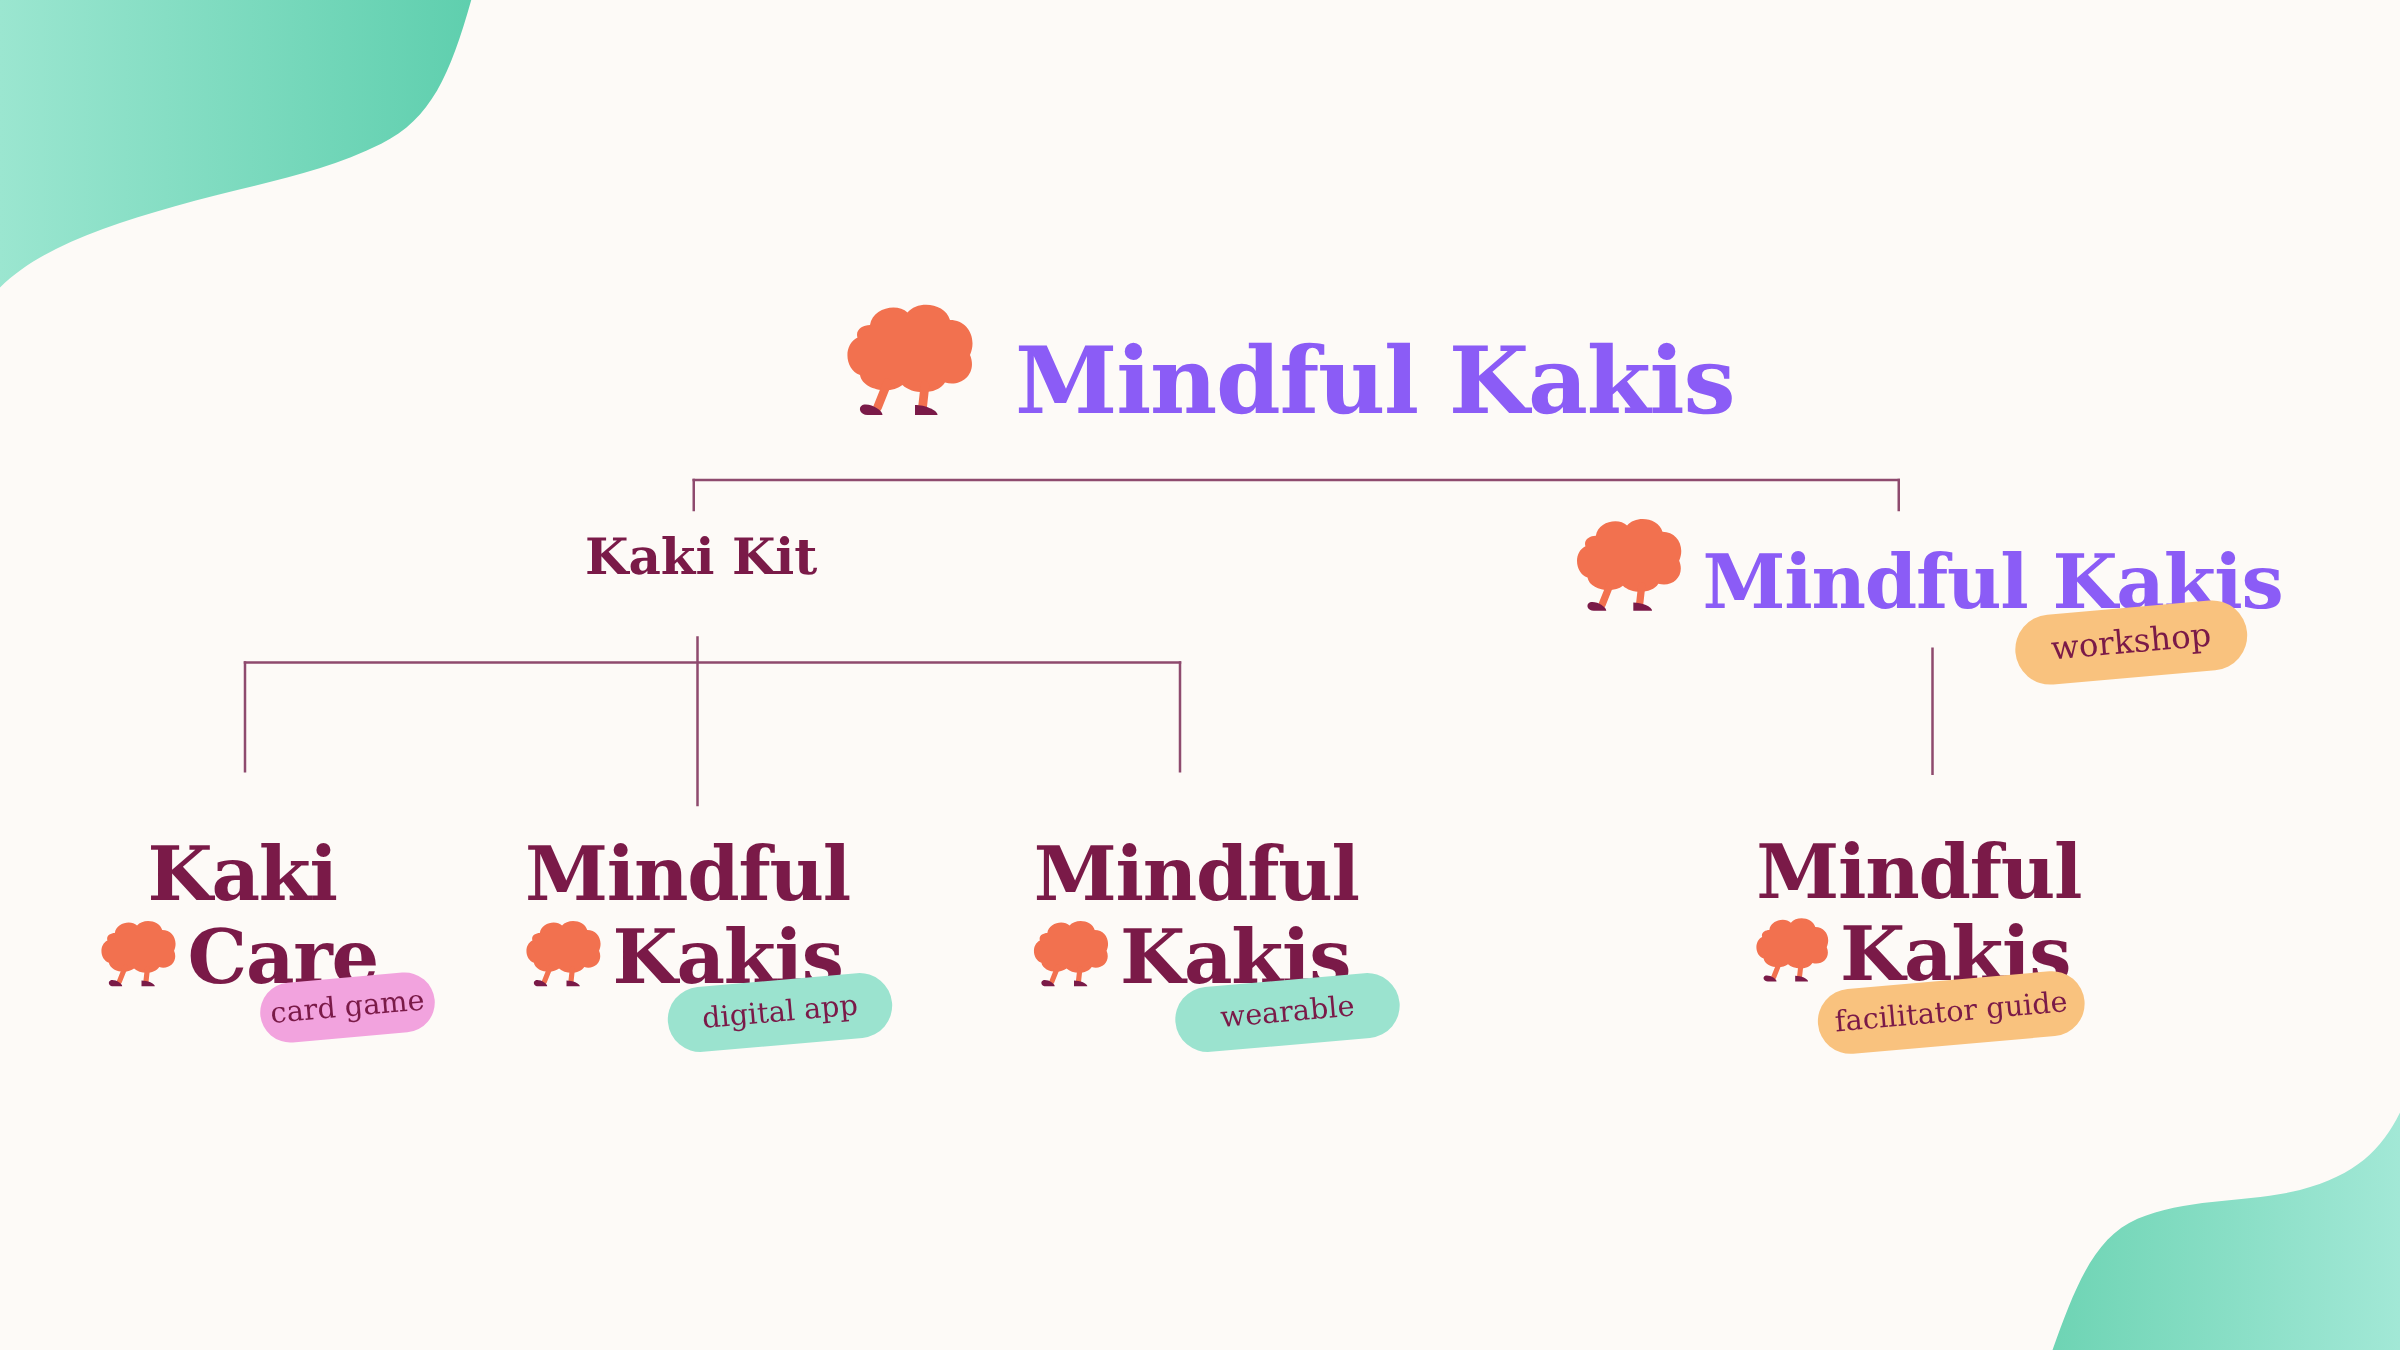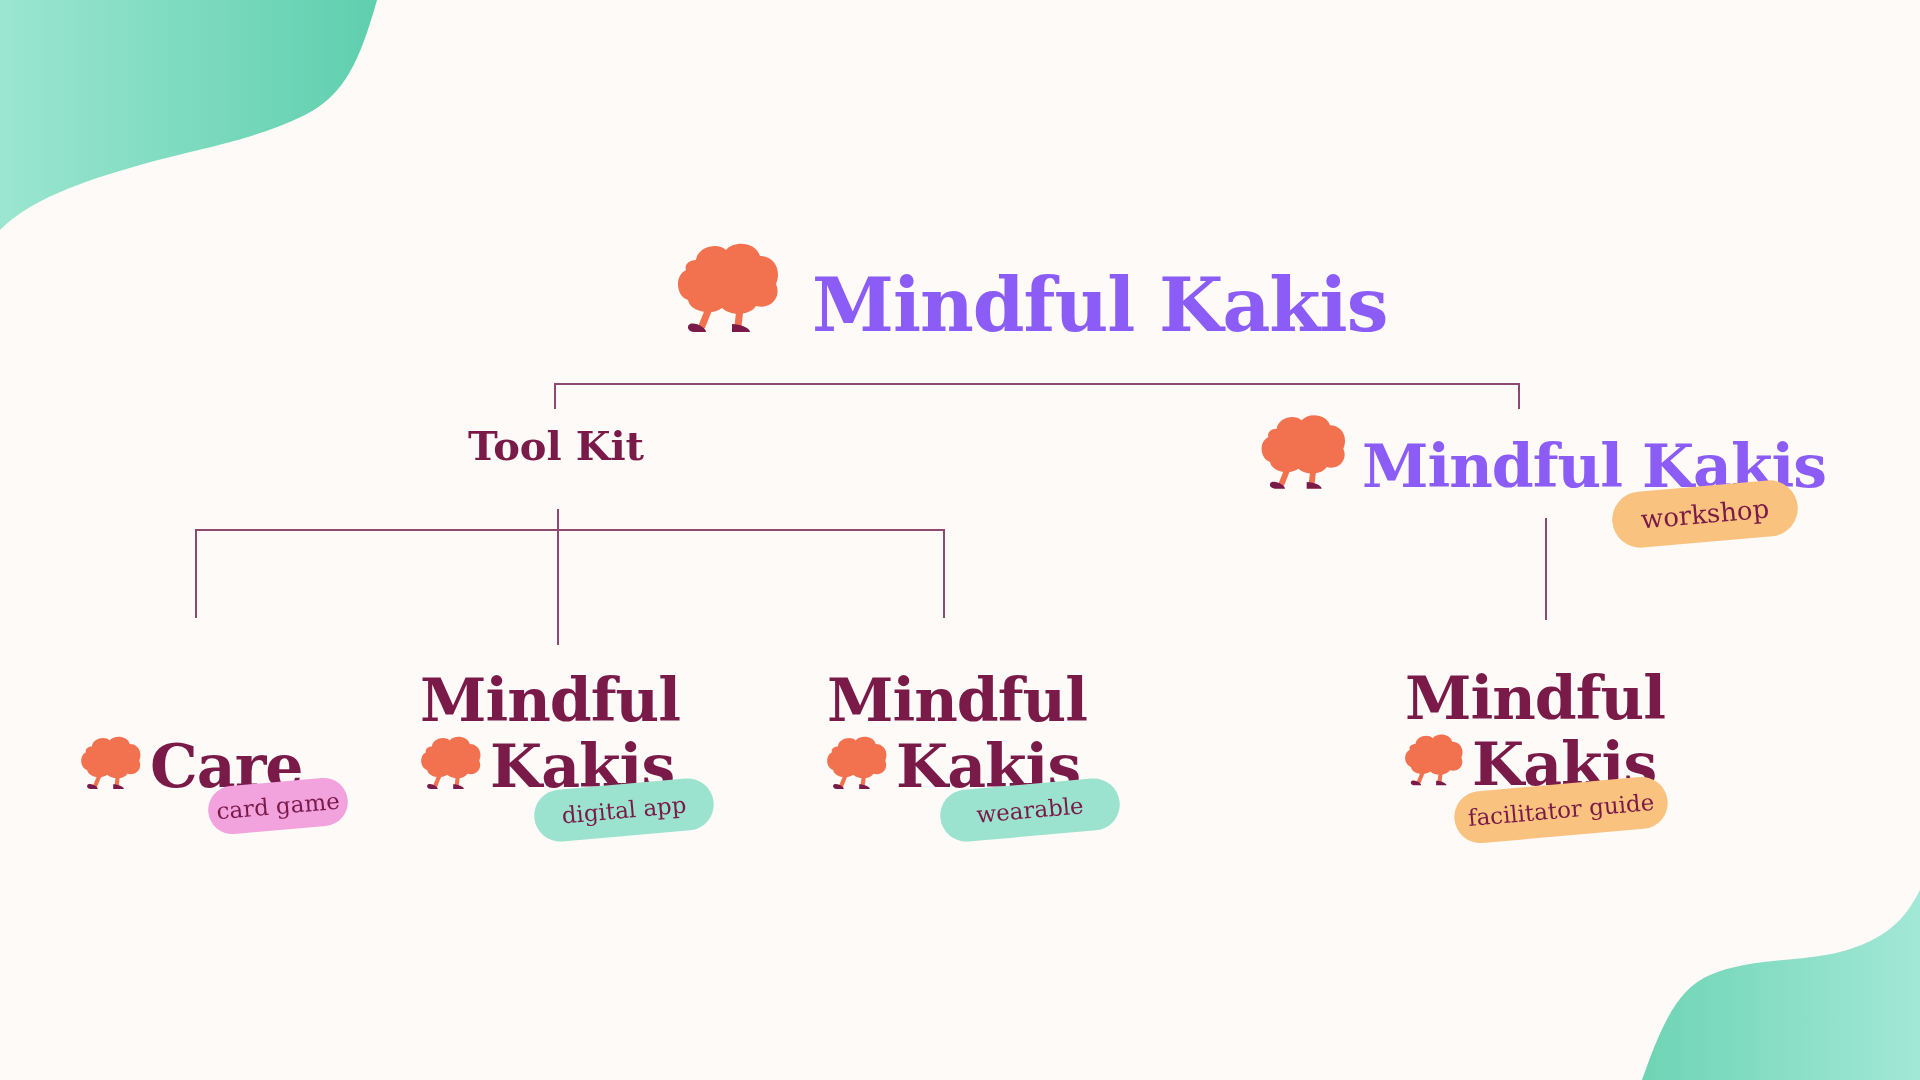--- a/index.html
+++ b/index.html
@@ -59,41 +59,42 @@
     <path d="M14 84 C20 82 30 88 30 92 L18 92 C12 92 10 86 14 84 Z" fill="#7A1A48"></path>
     <path d="M56 84 C64 84 74 88 74 92 L56 92 Z" fill="#7A1A48"></path>
   </svg>
   <div class="title" style="left:812px;top:268px;font-size:74px;">Mindful Kakis</div>
 </div>
 
 <div class="line hline" style="left:554px;top:383px;width:966px;"></div>
 <div class="line vline" style="left:554px;top:383px;height:26px;"></div>
 <div class="line vline" style="left:1518px;top:383px;height:26px;"></div>
 
-<div class="label" style="left:468px;top:426px;font-size:40px;">Tool Kit</div>
+<div class="label" style="left:468px;top:426px;font-size:40px;">Kaki Kit</div>
 
 <div class="line vline" style="left:557px;top:509px;height:136px;"></div>
 <div class="line hline" style="left:195px;top:529px;width:750px;"></div>
 <div class="line vline" style="left:195px;top:529px;height:89px;"></div>
 <div class="line vline" style="left:943px;top:529px;height:89px;"></div>
 
 <div>
   <svg class="mascot" style="left:1260px;top:412px" width="90" height="80" viewBox="0 0 108 96">
     <path d="M20 20 C22 6 42 2 50 10 C58 0 80 2 84 16 C98 16 106 30 100 44 C106 58 94 70 80 66 C74 76 54 76 46 68 C36 76 14 72 12 60 C0 56 -2 36 10 30 C8 24 14 20 20 20 Z" fill="#F2714F"></path>
     <path d="M34 66 L26 86" stroke="#F2714F" stroke-width="7" stroke-linecap="round"></path>
     <path d="M64 68 L62 86" stroke="#F2714F" stroke-width="7" stroke-linecap="round"></path>
     <path d="M14 84 C20 82 30 88 30 92 L18 92 C12 92 10 86 14 84 Z" fill="#7A1A48"></path>
     <path d="M56 84 C64 84 74 88 74 92 L56 92 Z" fill="#7A1A48"></path>
   </svg>
   <div class="title" style="left:1362px;top:436px;font-size:60px;">Mindful Kakis</div>
   <div class="pill" style="left:1612px;top:486px;width:186px;height:56px;background:#F9C27E;font-size:26px;">workshop</div>
 </div>
 <div class="line vline" style="left:1545px;top:518px;height:102px;"></div>
 
 <div class="stack" style="left:80px;top:660px;width:280px;height:180px;">
+  <div class="l1" style="left:38px;top:10px;font-size:60px;">Kaki</div>
   <svg class="mascot" style="left:0;top:74px" width="64" height="58" viewBox="0 0 108 96">
     <path d="M20 20 C22 6 42 2 50 10 C58 0 80 2 84 16 C98 16 106 30 100 44 C106 58 94 70 80 66 C74 76 54 76 46 68 C36 76 14 72 12 60 C0 56 -2 36 10 30 C8 24 14 20 20 20 Z" fill="#F2714F"></path>
     <path d="M34 66 L26 86" stroke="#F2714F" stroke-width="7" stroke-linecap="round"></path>
     <path d="M64 68 L62 86" stroke="#F2714F" stroke-width="7" stroke-linecap="round"></path>
     <path d="M14 84 C20 82 30 88 30 92 L18 92 C12 92 10 86 14 84 Z" fill="#7A1A48"></path>
     <path d="M56 84 C64 84 74 88 74 92 L56 92 Z" fill="#7A1A48"></path>
   </svg>
   <div class="l2" style="left:70px;top:76px;font-size:60px;">Care</div>
   <div class="pill" style="left:128px;top:122px;width:140px;height:48px;background:#F2A3DE;">card game</div>
 </div>

